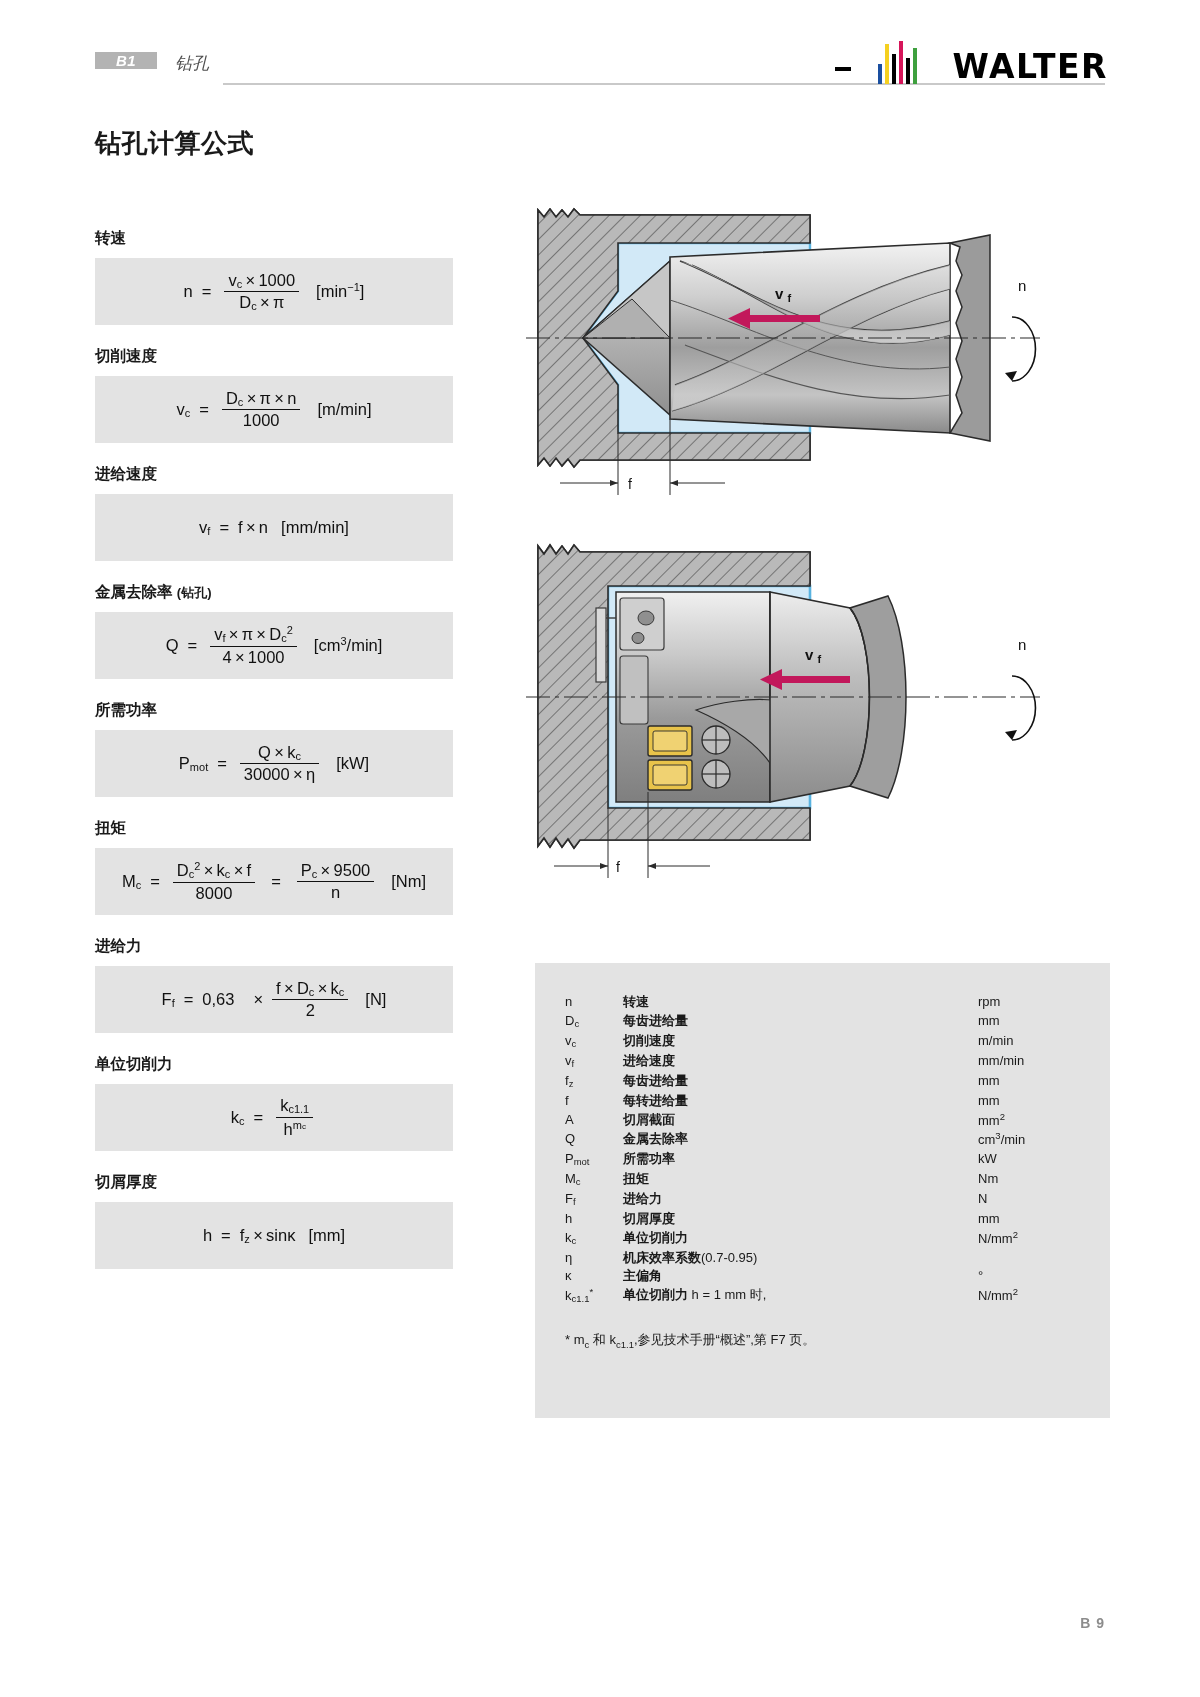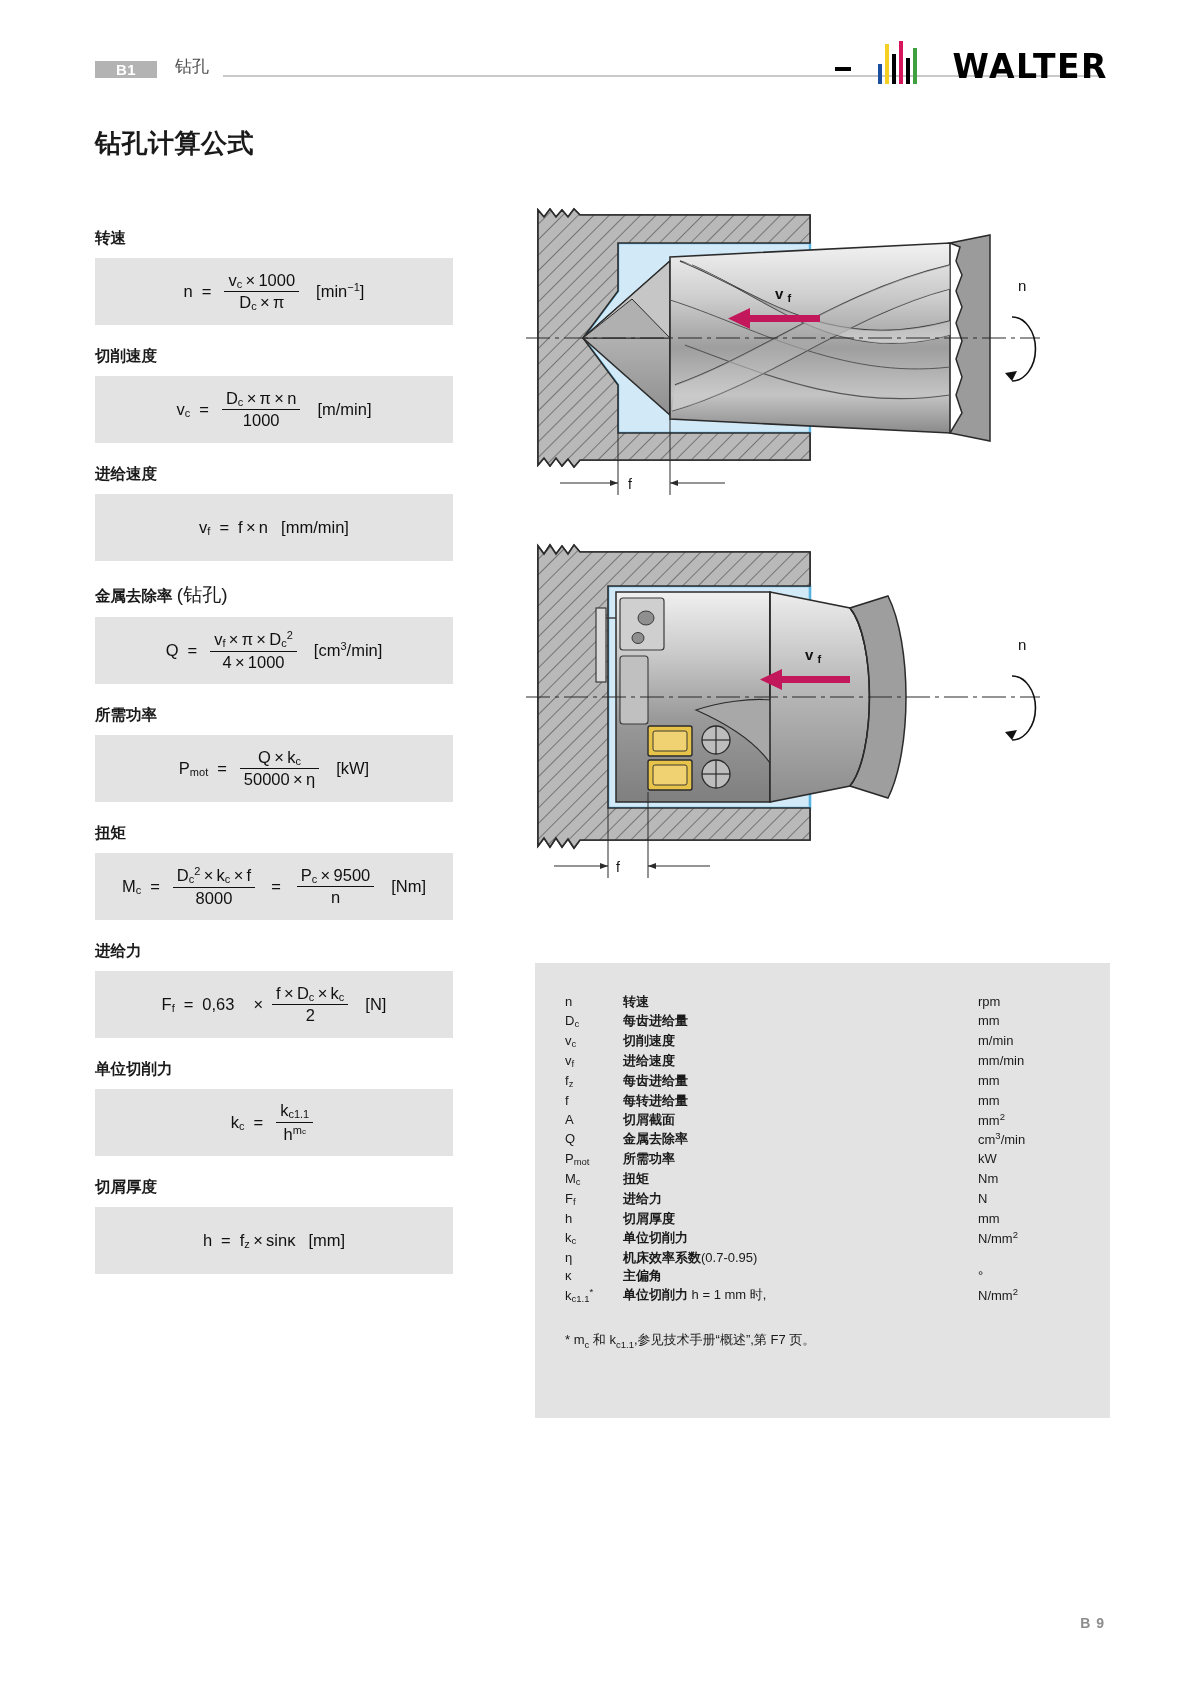--- a/index.html
+++ b/index.html
@@ -8,23 +8,23 @@
     background: #ffffff;
     font-family: "Liberation Sans", sans-serif;
     color: #1a1a1a;
     position: relative;
     overflow: hidden;
   }
 
   
   .page-header {
     position: absolute;
-    left: 95px; top: 44px;
+    left: 95px; top: 52px;
     width: 1010px; height: 34px;
-    display: flex; align-items: flex-end;
+    display: flex; align-items: flex-start; font-style: italic;
   }
   .chapter-tag {
     width: 62px;
     background: #b3b3b3;
     color: #ffffff;
     font-size: 15px; font-weight: bold;
     display: flex; align-items: center; justify-content: center;
     letter-spacing: .3px;
   }
   .header-title {
@@ -82,21 +82,21 @@
     position: absolute;
     left: 95px; top: 228px;
     width: 358px;
   }
   .fgroup { margin-bottom: 21px; }
   .fgroup:last-child { margin-bottom: 0; }
   .flabel {
     font-size: 15.5px; font-weight: bold;
     margin-bottom: 9px;
   }
-  .flabel .sub { font-size: 19px; font-weight: normal; }
+  .flabel .sub { font-size: 13px; font-weight: bold; }
   .fbox {
     background: #e3e3e3;
     height: 67px;
     display: flex; align-items: center; justify-content: center;
   }
 
   
   .math {
     font-family: "Liberation Sans", sans-serif;
     font-size: 16.5px;
@@ -254,21 +254,21 @@
   </div>
 
   <div class="fgroup">
     <div class="flabel">所需功率</div>
     <div class="fbox">
       <span class="math">
         <span>P<sub>mot</sub></span>
         <span class="eqsign">=</span>
         <span class="frac">
           <span class="num">Q × k<sub>c</sub></span>
-          <span class="den">50000 × η</span>
+          <span class="den">30000 × η</span>
         </span>
         <span class="unit">[kW]</span>
       </span>
     </div>
   </div>
 
   <div class="fgroup">
     <div class="flabel">扭矩</div>
     <div class="fbox">
       <span class="math">

